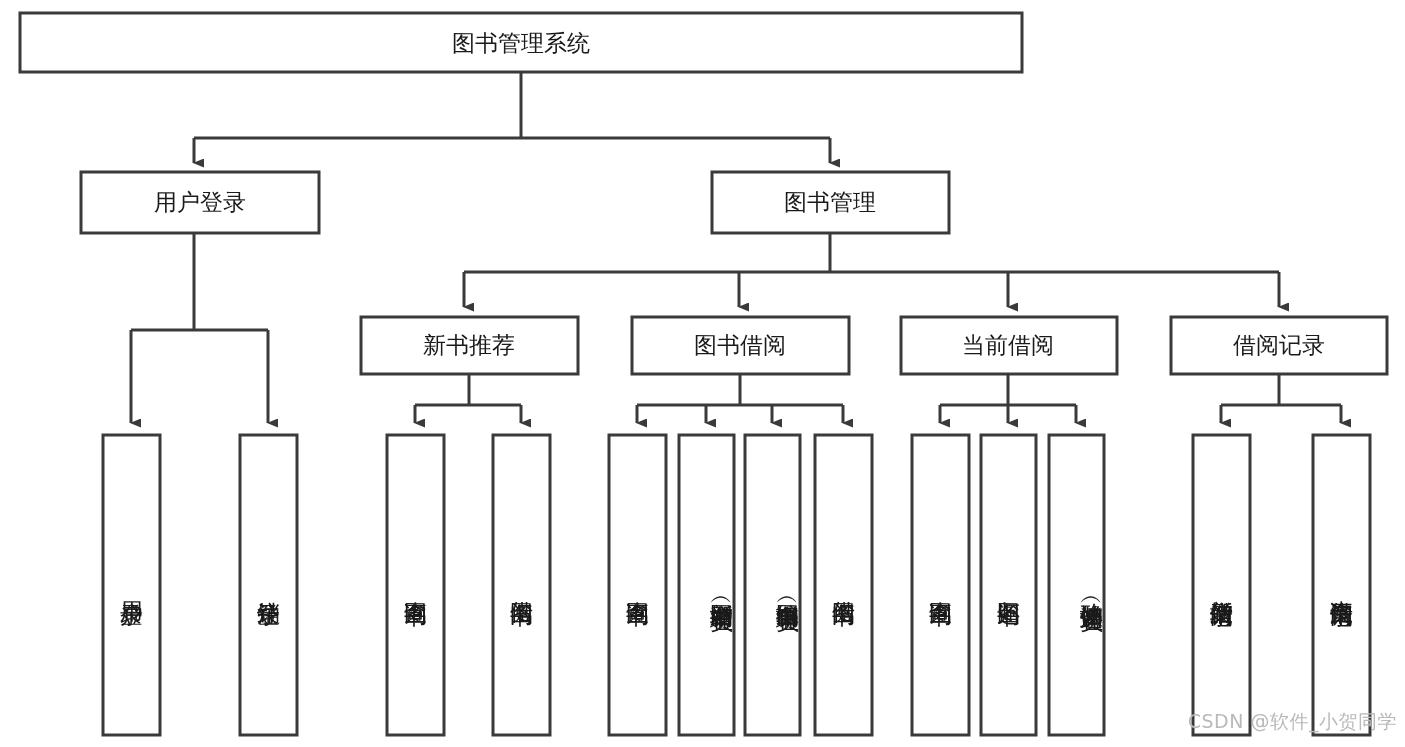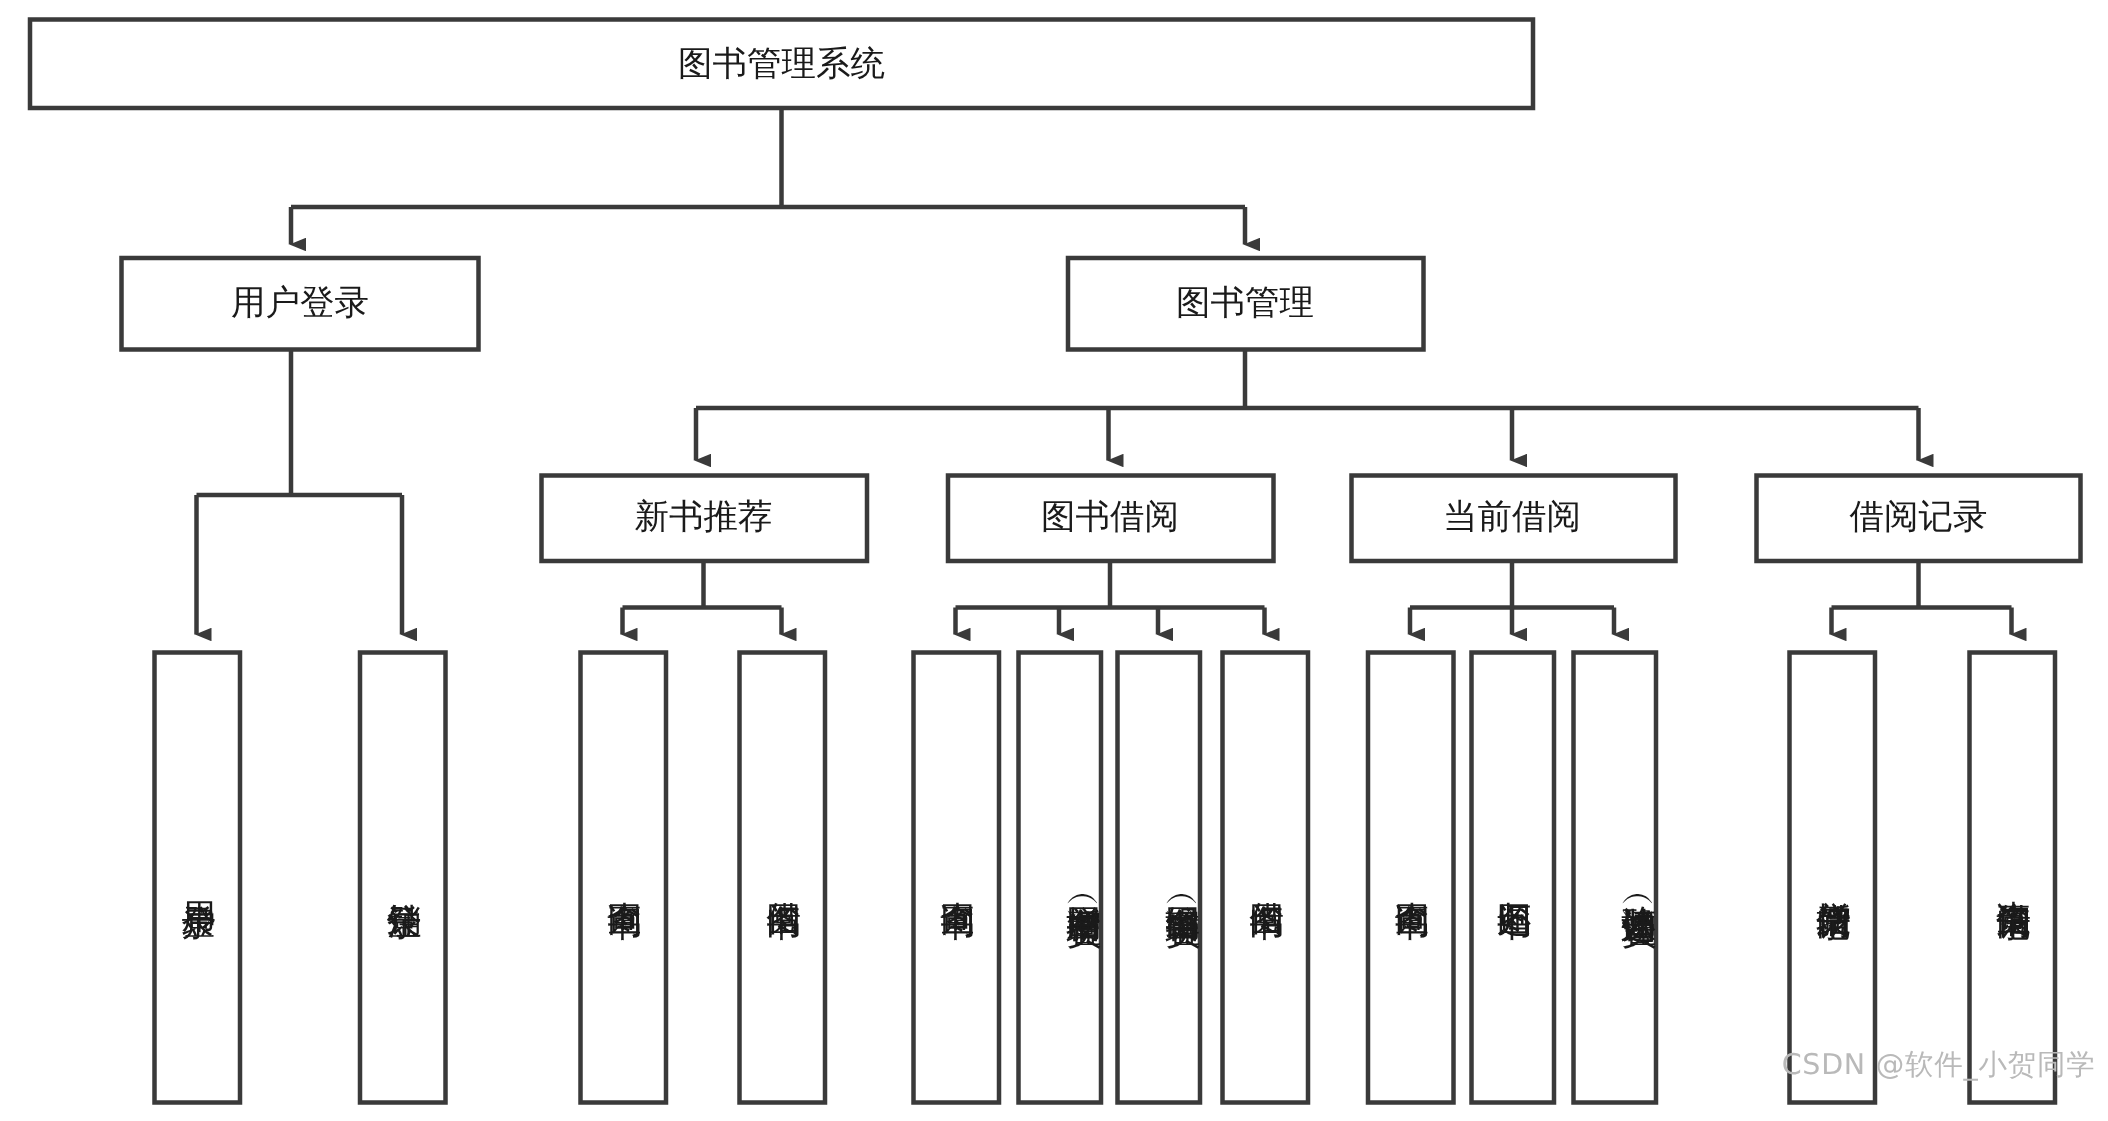--- a/index.html
+++ b/index.html
@@ -54,21 +54,21 @@
     display: flex;
     align-items: center;
     justify-content: center;
     text-align: center;
     white-space: nowrap;
     pointer-events: none;
   }
   .watermark {
     position: absolute;
     right: 8px;
-    bottom: 24px;
+    bottom: 12px;
     font-family: "DejaVu Sans", "Liberation Sans", sans-serif;
     font-size: 19px;
     color: #b9b9b9;
     letter-spacing: 0.5px;
     white-space: nowrap;
   }
 </style>
 </head>
 <body>
 

